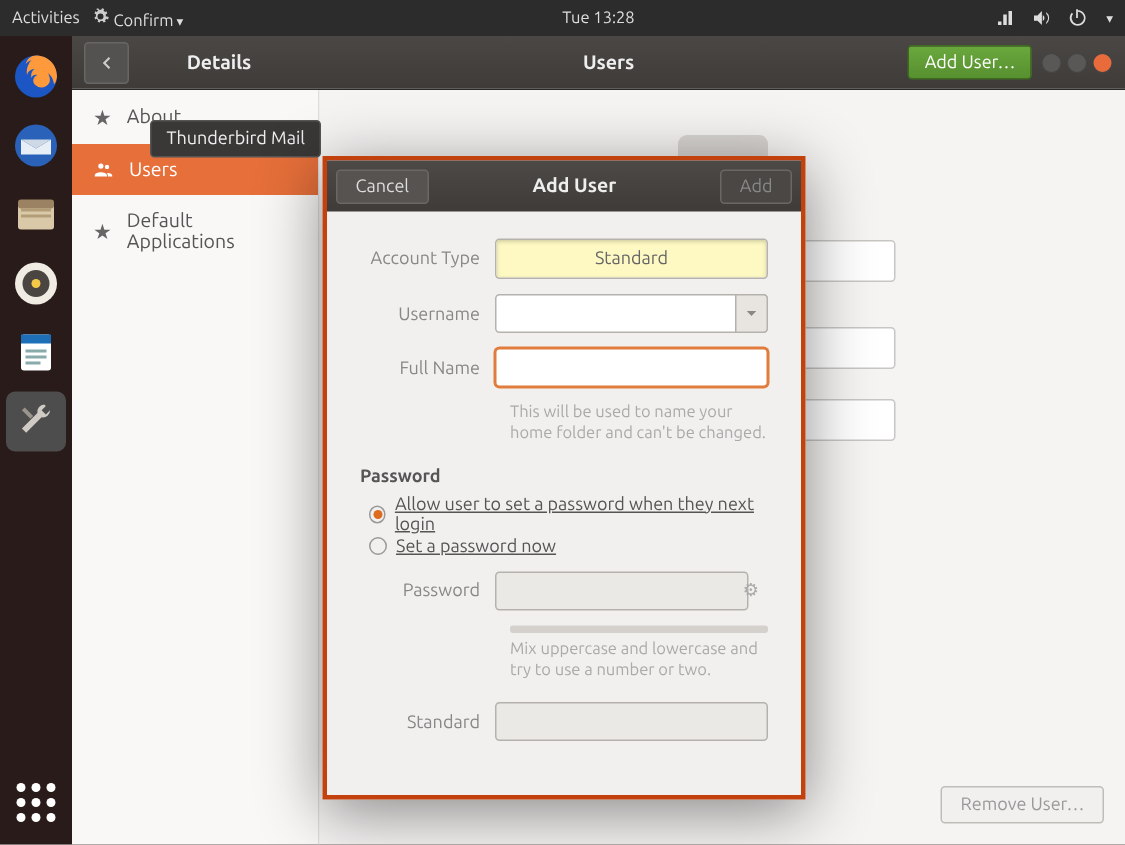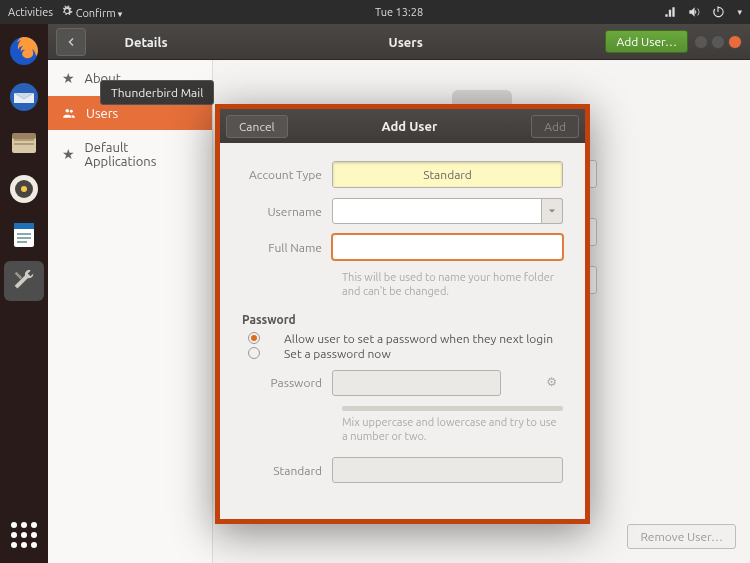--- a/index.html
+++ b/index.html
@@ -45,40 +45,40 @@
 
 .content { flex: 1; background: #f6f4f3; position: relative; padding: 30px 40px; }
 .avatar-placeholder { width: 60px; height: 60px; background: #d8d5d2; border-radius: 6px; margin: 0 auto 10px; display: flex; align-items: center; justify-content: center; }
 .field-stub { width: 230px; height: 28px; border: 1px solid #c8c6c3; border-radius: 3px; background: #fff; margin: 0 auto 18px; }
 .remove-btn { position: absolute; bottom: 14px; right: 14px; background: #f2f0ef; border: 1px solid #c0bdb9; color: #999; padding: 5px 12px; border-radius: 3px; font-size: 12px; }
 
 
 .tooltip { position: absolute; left: 52px; top: 80px; background: #3a3836; color: #eee; font-size: 12px; padding: 5px 10px; border-radius: 3px; border: 1px solid #555; z-index: 5; margin-left: 48px; }
 
 
-.dialog-wrap { position: absolute; left: 215px; top: 104px; width: 375px; background: #f2f0ee; border: 5px solid #c2410c; box-shadow: 0 8px 40px rgba(0,0,0,0.45); z-index: 10; }
+.dialog-wrap { position: absolute; left: 215px; top: 104px; width: 322px; background: #f2f0ee; border: 3px solid #c2410c; box-shadow: 0 8px 40px rgba(0,0,0,0.45); z-index: 10; }
 .dialog-header { height: 34px; background: linear-gradient(#4c4946,#3e3b38); display: flex; align-items: center; justify-content: space-between; padding: 0 6px; }
 .dlg-btn { background: #565350; border: 1px solid #6a6865; color: #ddd; font-size: 12px; padding: 4px 12px; border-radius: 3px; cursor: pointer; }
 .dlg-btn.disabled { color: #888; background: #4a4745; cursor: default; }
 .dialog-title { color: #eee; font-size: 13px; font-weight: bold; }
 .dialog-body { padding: 18px 22px 26px; font-size: 12px; color: #666; }
 .form-row { display: flex; align-items: center; margin-bottom: 10px; }
 .form-row label { width: 90px; text-align: right; padding-right: 10px; color: #888; font-size: 12px; }
 .toggle { display: flex; flex: 1; border: 1px solid #b5b2ae; border-radius: 3px; overflow: hidden; }
 .toggle span { flex: 1; text-align: center; padding: 6px 0; font-size: 12px; background: #f7f5f3; cursor: pointer; }
 .toggle span.active { background: #fef9c3; box-shadow: inset 0 1px 3px rgba(0,0,0,0.2); }
 .text-input { flex: 1; height: 26px; border: 1px solid #b5b2ae; border-radius: 3px; background: #fff; padding: 0 6px; font-size: 12px; }
 .text-input.focused { border-color: #e07c3e; box-shadow: 0 0 0 1px #e07c3e; }
 .text-input.disabled { background: #ebe9e6; }
 .combo { position: relative; flex: 1; }
 .combo input { width: 100%; height: 26px; border: 1px solid #b5b2ae; border-radius: 3px; background: #fff; padding: 0 26px 0 6px; font-size: 12px; }
 .combo .arrow { position: absolute; right: 0; top: 0; width: 22px; height: 26px; background: #e8e5e1; border: 1px solid #b5b2ae; border-radius: 0 3px 3px 0; display: flex; align-items: center; justify-content: center; }
 .hint { font-size: 11px; color: #aaa; margin: 4px 0 10px 100px; line-height: 1.3; }
 .section-title { font-weight: bold; color: #555; font-size: 12px; margin: 14px 0 6px; }
-.radio-row { display: flex; align-items: center; gap: 24px; margin-left: 6px; font-size: 12px; color: #555; margin-bottom: 2px; }
+.radio-row { display: flex; align-items: center; gap: 6px; margin-left: 6px; font-size: 12px; color: #555; margin-bottom: 2px; text-decoration: underline; }
 .radio { width: 12px; height: 12px; border: 1px solid #999; border-radius: 50%; display: inline-flex; align-items: center; justify-content: center; }
 .radio.checked::after { content: ""; width: 6px; height: 6px; background: #dd6b20; border-radius: 50%; }
 .pw-wrap { position: relative; flex: 1; }
 .pw-icon { position: absolute; right: 6px; top: 5px; color: #aaa; font-size: 12px; }
 .strength { height: 5px; background: #d4d1cd; margin: 6px 0 2px 100px; border-radius: 2px; }
 </style>
 </head>
 <body>
 
 <div class="top-panel">

